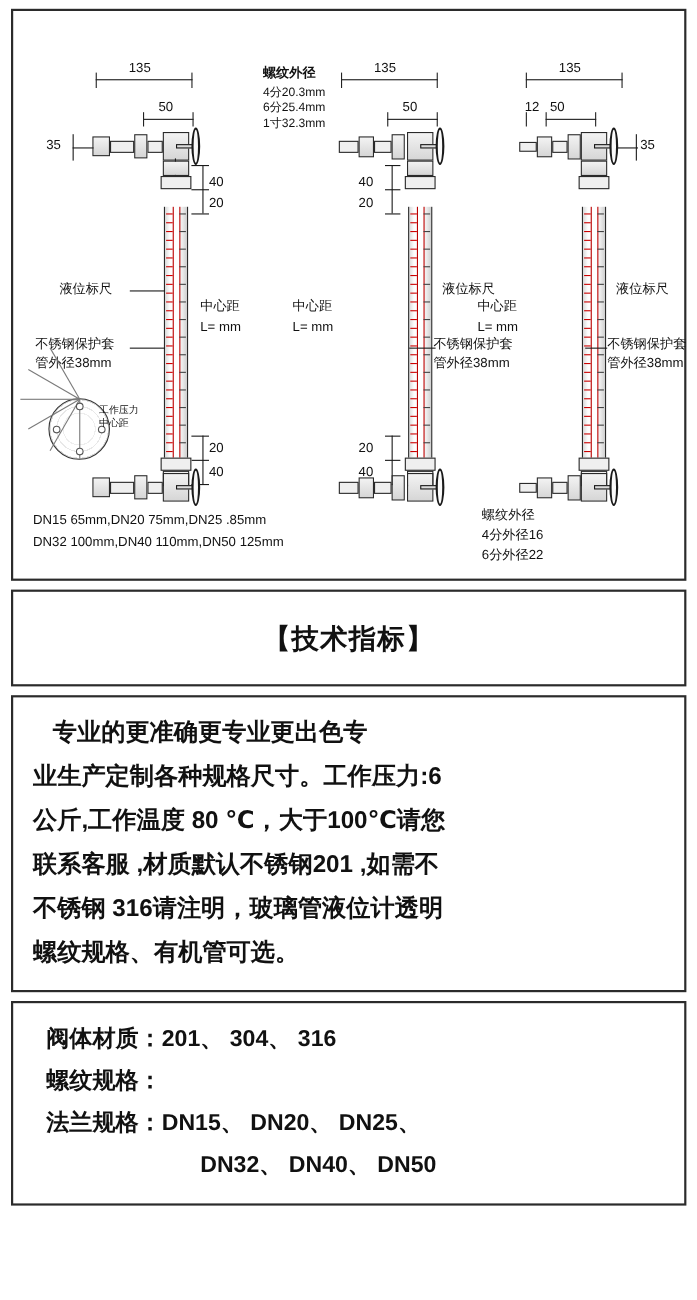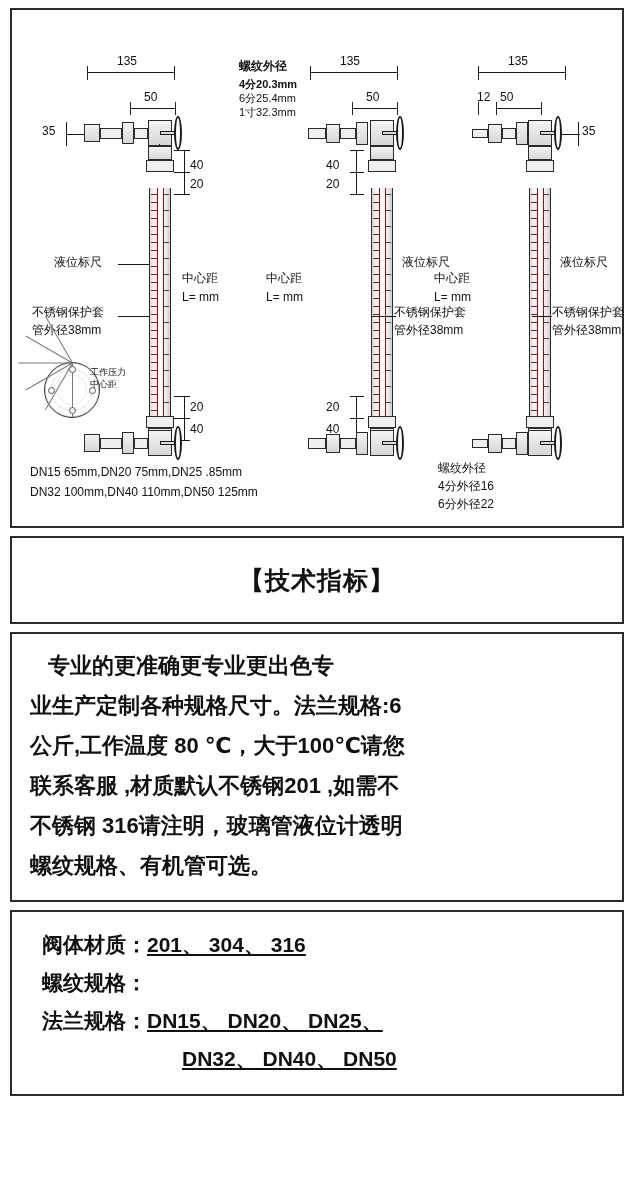--- a/index.html
+++ b/index.html
@@ -8,21 +8,21 @@
   .panel{border:2px solid #2b2b2b;box-sizing:border-box;margin-bottom:8px;position:relative;background:#fff;}
   .panel-diagram{height:520px;}
   .panel-title{height:88px;display:flex;align-items:center;justify-content:center;}
   .panel-title .t{font-size:25px;font-weight:bold;letter-spacing:1px;}
   .panel-desc{padding:12px 18px 14px 18px;}
   .panel-desc p{margin:0;font-size:22px;line-height:40px;font-weight:bold;text-align:justify;}
   .panel-desc p.first{text-indent:18px;}
   .panel-spec{padding:14px 18px 16px 30px;}
   .spec-row{display:flex;font-size:21px;font-weight:bold;line-height:38px;}
   .spec-row .k{white-space:nowrap;}
-  .spec-row .v{white-space:nowrap;text-decoration:underline;}
+  .spec-row .v{white-space:nowrap;}
   .spec-row.cont{padding-left:140px;}
 
   
   .diagram{position:relative;width:100%;height:100%;}
   .col{position:absolute;top:0;height:100%;}
   .c1{left:10px;width:210px;}
   .c2{left:232px;width:190px;}
   .c3{left:408px;width:210px;}
 
   .ln{position:absolute;background:#1a1a1a;}
@@ -190,21 +190,21 @@
             <div class="rim"></div>
         </div>
 
         <div class="lbl cn" style="left:8px;top:456px;font-size:12px;">DN15 65mm,DN20 75mm,DN25 .85mm</div>
         <div class="lbl cn" style="left:8px;top:476px;font-size:12px;">DN32 100mm,DN40 110mm,DN50 125mm</div>
       </div>
 
       <div class="col c2">
 
         <div class="lbl cn b" style="left:-5px;top:50px;">螺纹外径</div>
-        <div class="lbl" style="left:-5px;top:68px;font-weight:bold;">4分20.3mm</div>
+        <div class="lbl" style="left:-5px;top:68px;">4分20.3mm</div>
         <div class="lbl" style="left:-5px;top:82px;">6分25.4mm</div>
         <div class="lbl" style="left:-5px;top:96px;">1寸32.3mm</div>
 
         <div class="ln h1" style="left:66px;top:62px;width:88px;"></div>
         <div class="tick" style="left:66px;top:56px;height:14px;"></div>
         <div class="tick" style="left:153px;top:56px;height:14px;"></div>
         <div class="dimtext" style="left:96px;top:44px;">135</div>
 
         <div class="ln h1" style="left:108px;top:98px;width:46px;"></div>
         <div class="tick" style="left:108px;top:92px;height:13px;"></div>
@@ -413,21 +413,21 @@
 
     </div>
   </div>
 
   <div class="panel panel-title">
     <div class="t">【技术指标】</div>
   </div>
 
   <div class="panel panel-desc">
     <p class="first">专业的更准确更专业更出色专</p>
-    <p>业生产定制各种规格尺寸。法兰规格:6</p>
+    <p>业生产定制各种规格尺寸。工作压力:6</p>
     <p>公斤,工作温度 80 ℃，大于100℃请您</p>
     <p>联系客服 ,材质默认不锈钢201 ,如需不</p>
     <p>不锈钢 316请注明，玻璃管液位计透明</p>
     <p>螺纹规格、有机管可选。</p>
   </div>
 
   <div class="panel panel-spec">
     <div class="spec-row">
       <span class="k">阀体材质：</span>
       <span class="v">201、 304、 316</span>

